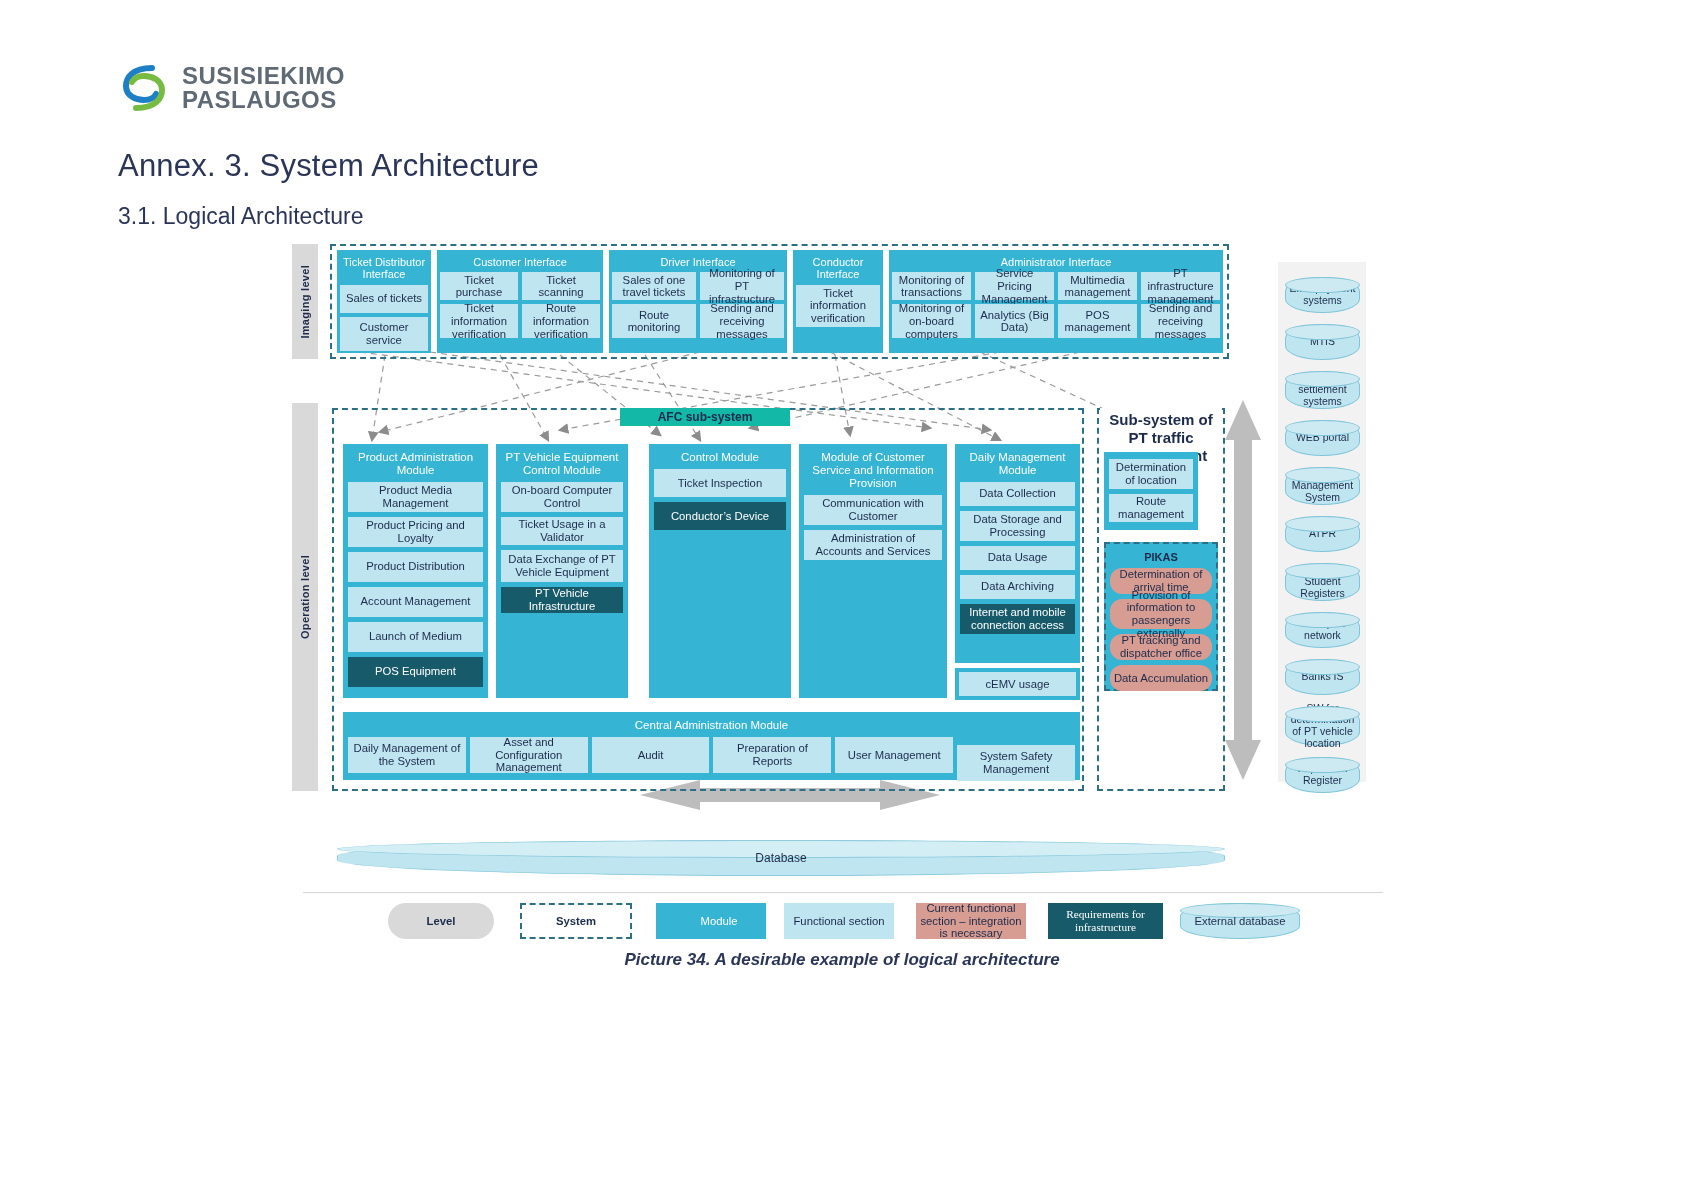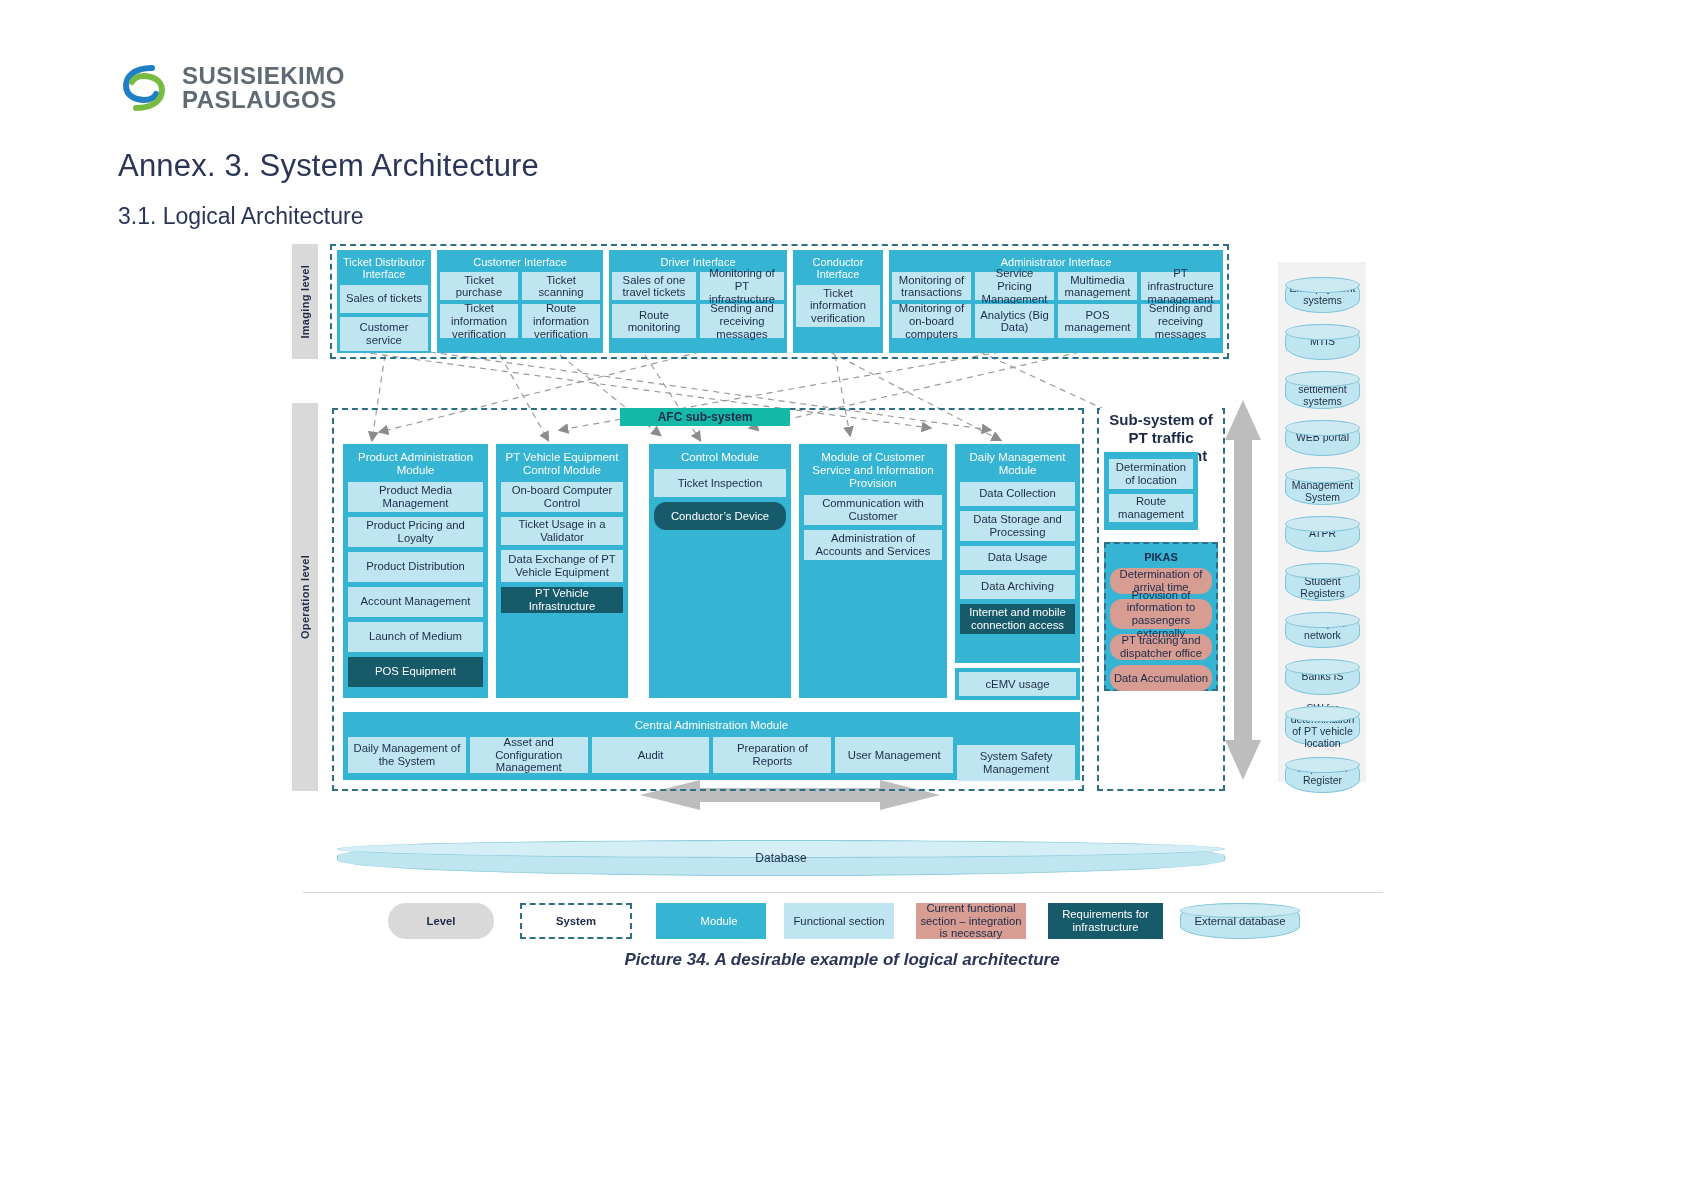--- a/index.html
+++ b/index.html
@@ -249,21 +249,21 @@
     <div class="mod-title">PT Vehicle Equipment Control Module</div>
     <div class="fsec" style="height:30px;">On-board Computer Control</div>
     <div class="fsec" style="height:28px;">Ticket Usage in a Validator</div>
     <div class="fsec" style="height:32px;">Data Exchange of PT Vehicle Equipment</div>
     <div class="fsec dark" style="height:26px;">PT Vehicle Infrastructure</div>
   </div>
 
   <div class="module" style="left:649px; top:444px; width:142px; height:254px;">
     <div class="mod-title">Control Module</div>
     <div class="fsec" style="height:28px;">Ticket Inspection</div>
-    <div class="fsec dark" style="height:28px;border-radius:12px;">Conductor’s Device</div>
+    <div class="fsec dark" style="height:28px;">Conductor’s Device</div>
   </div>
 
   <div class="module" style="left:799px; top:444px; width:148px; height:254px;">
     <div class="mod-title">Module of Customer Service and Information Provision</div>
     <div class="fsec" style="height:30px;">Communication with Customer</div>
     <div class="fsec" style="height:30px;">Administration of Accounts and Services</div>
   </div>
 
   <div class="module" style="left:955px; top:444px; width:125px; height:219px;">
     <div class="mod-title">Daily Management Module</div>
@@ -325,19 +325,19 @@
     <span>Database</span>
   </div>
 
   <div id="legend-rule" style="left:303px; top:892px; width:1080px;"></div>
 
   <div class="legend-item lg-level" style="left:388px; top:903px; width:106px; height:36px;">Level</div>
   <div class="legend-item lg-system" style="left:520px; top:903px; width:112px; height:36px;">System</div>
   <div class="legend-item lg-module" style="left:656px; top:903px; width:110px; height:36px;padding-left:20px;">Module</div>
   <div class="legend-item lg-fsec" style="left:784px; top:903px; width:110px; height:36px;">Functional section</div>
   <div class="legend-item lg-rose" style="left:916px; top:903px; width:110px; height:36px;">Current functional section – integration is necessary</div>
-  <div class="legend-item lg-dark" style="left:1048px; top:903px; width:115px; height:36px;">Requirements for infrastructure</div>
+  <div class="legend-item lg-dark" style="left:1048px; top:903px; width:115px; height:36px;font-family:Liberation Serif, serif;">Requirements for infrastructure</div>
   <div class="legend-item lg-extdb" style="left:1180px; top:903px; width:120px; height:36px;">
     <span>External database</span>
   </div>
 
   <div id="caption">Picture 34. A desirable example of logical architecture</div>
 </div>
 
 </body></html>

